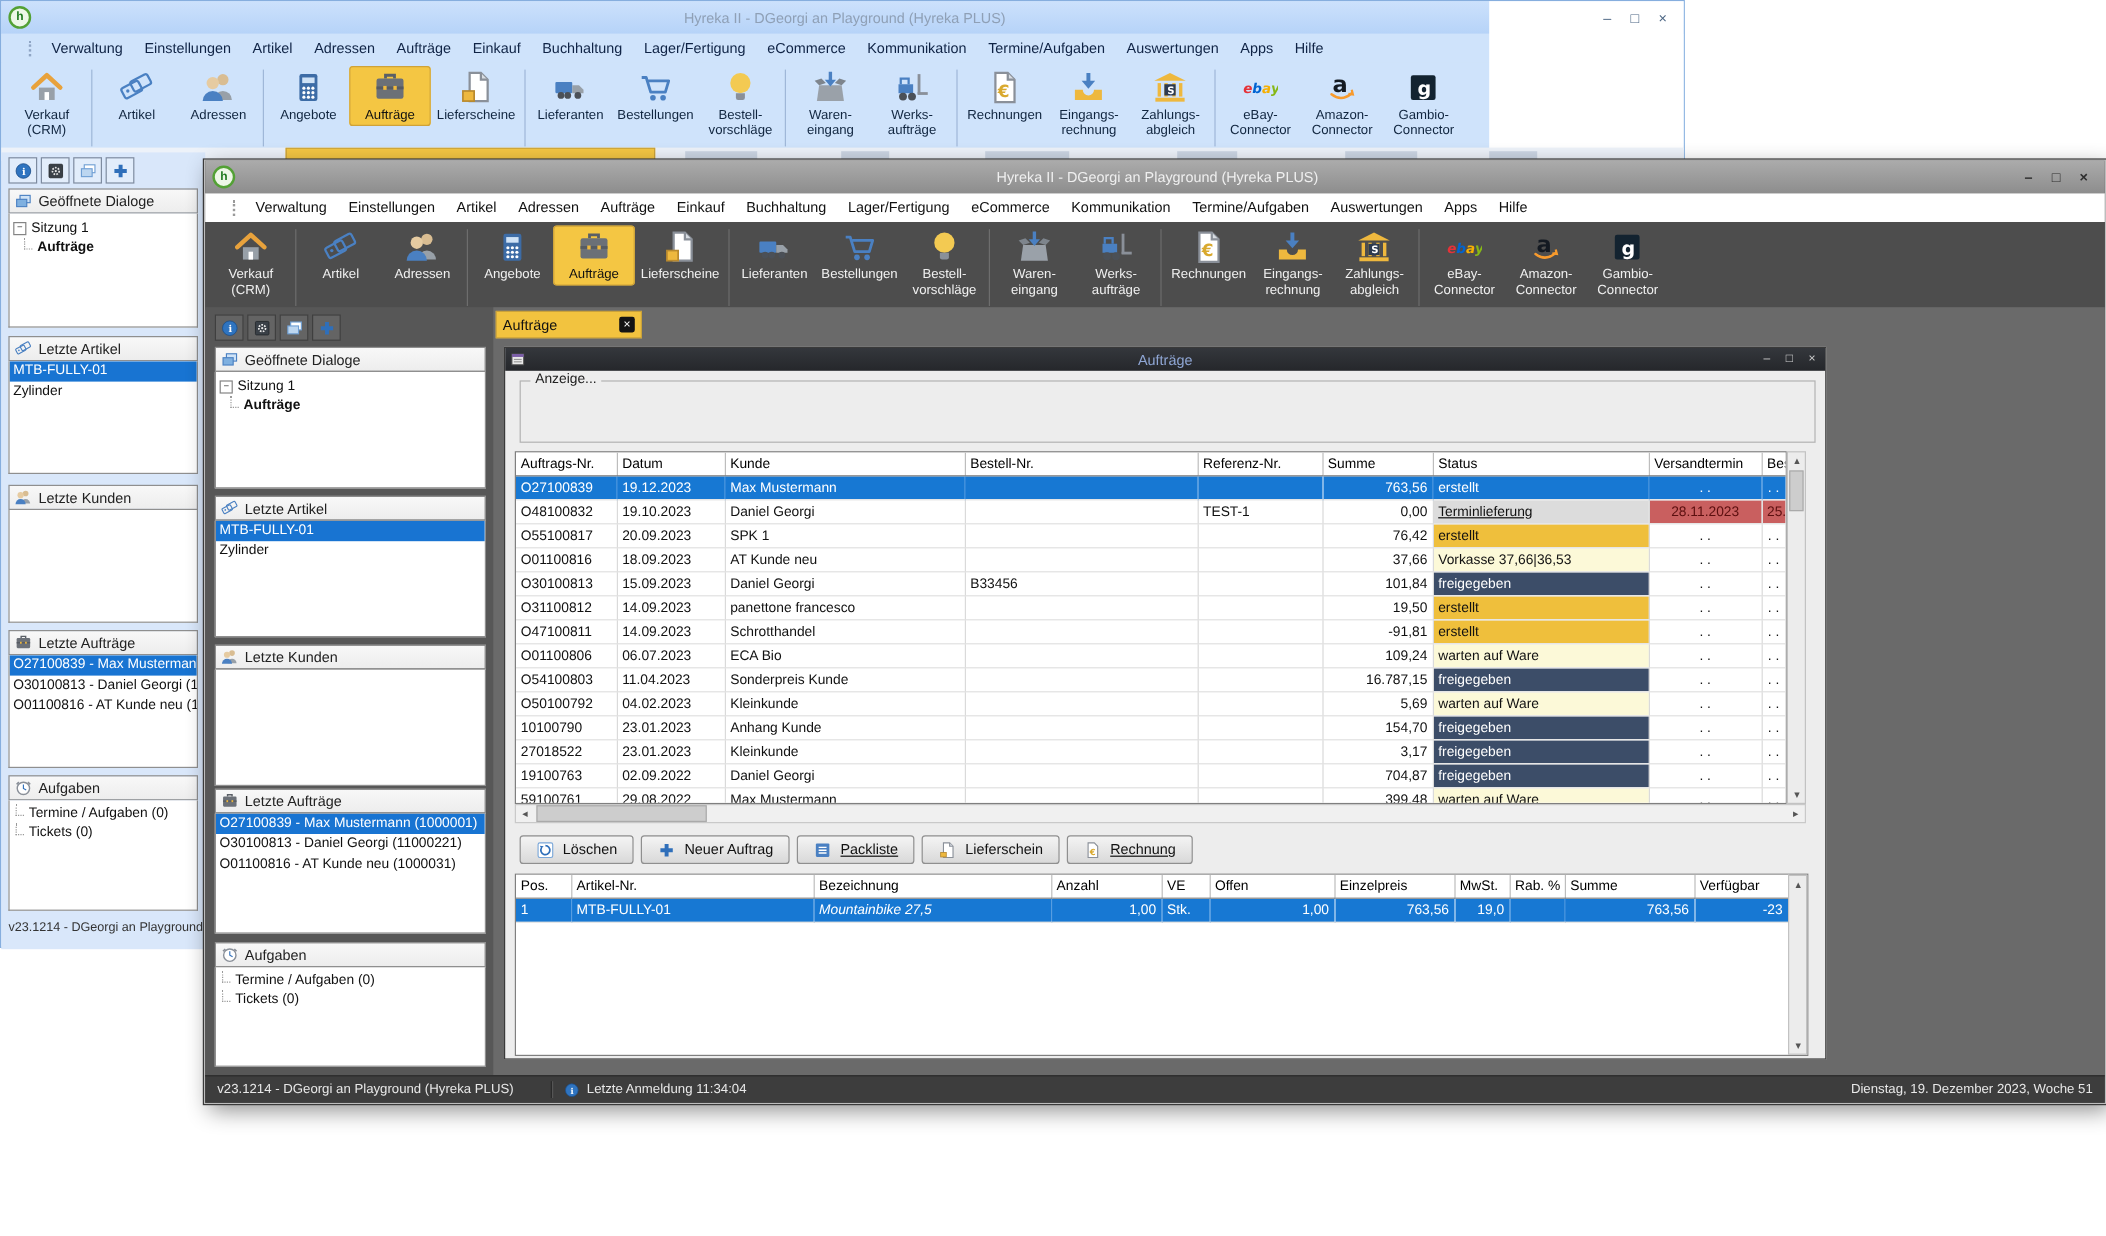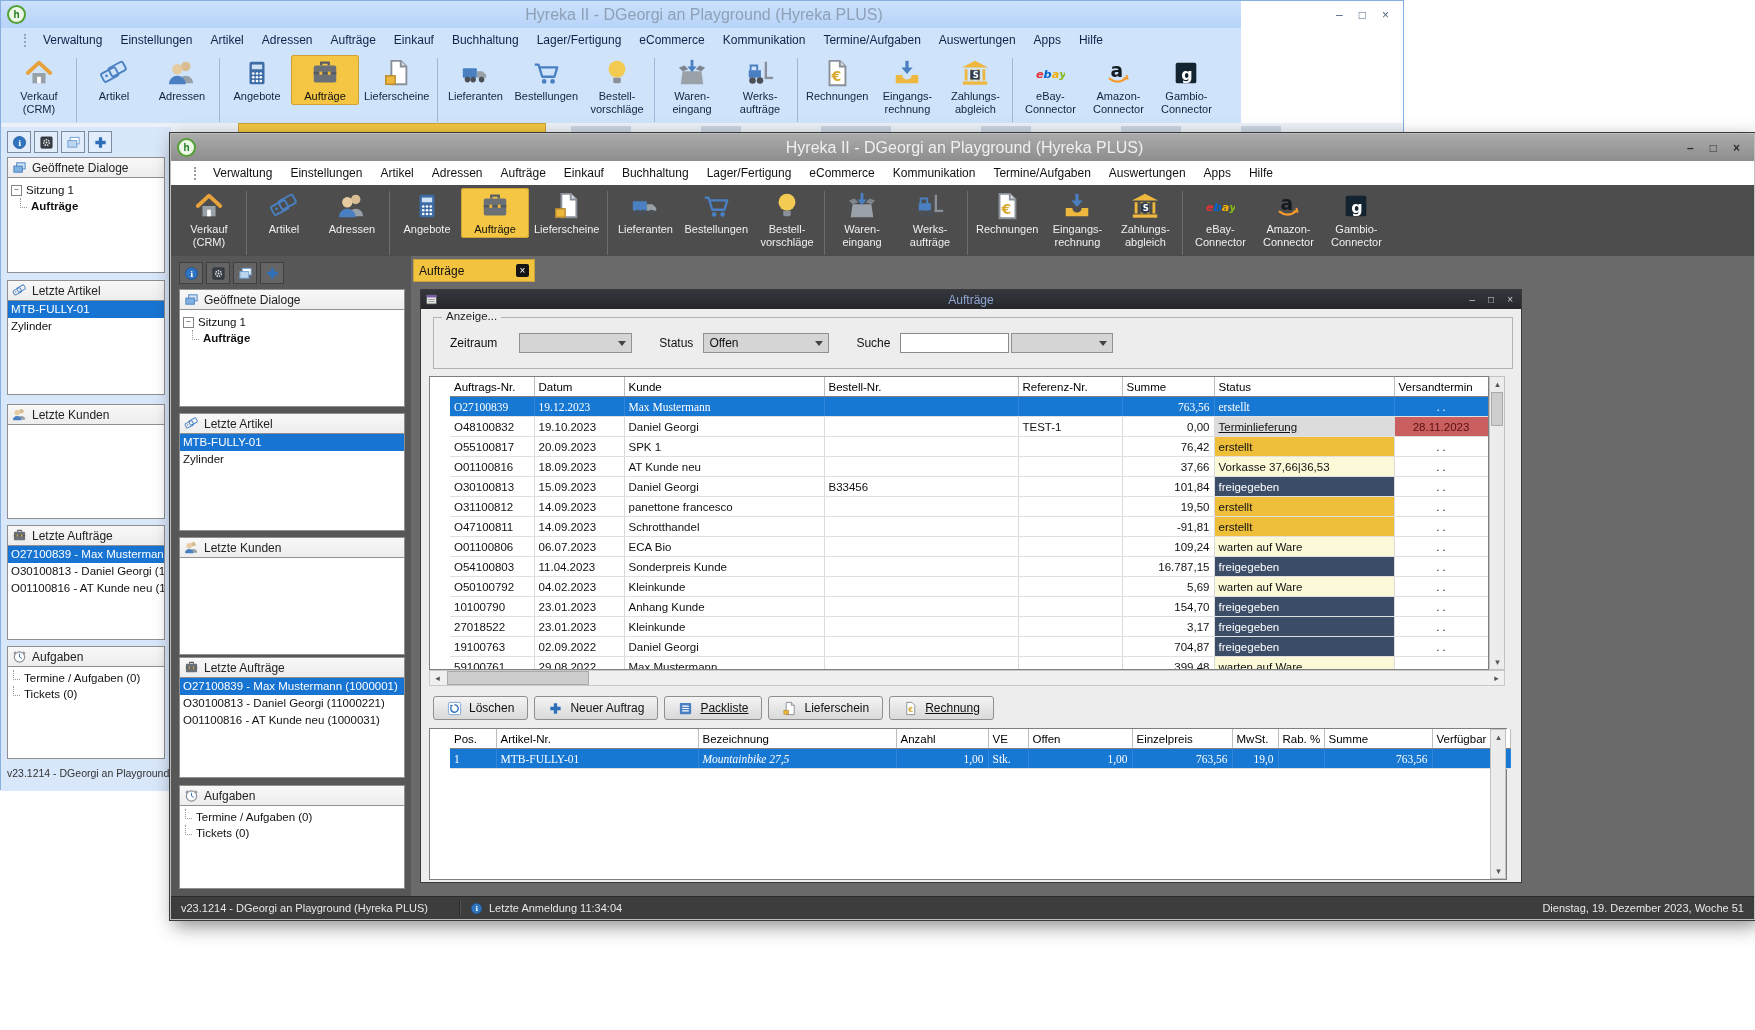--- a/index.html
+++ b/index.html
@@ -8,21 +8,21 @@
   .win{position:absolute;box-sizing:border-box;}
   #backwin{left:0;top:0;width:1404px;height:790px;background:#cfe3fb;border:1px solid #86aede;}
   #frontwin{left:170px;top:133px;width:1585px;height:787px;background:#4d4d4d;border:1px solid #bdbdbd;
             box-shadow:0 0 0 1px #3a3a3a,4px 6px 18px rgba(0,0,0,.45);}
   
   .tb{height:27px;display:flex;align-items:center;position:relative;}
   #backwin .tb{background:linear-gradient(#cce1fc,#b6d3f8);}
   #frontwin .tb{background:linear-gradient(#ababab,#8d8d8d);}
   .appico{width:15px;height:15px;border-radius:50%;background:#edf7e7;border:2px solid #53a135;
           color:#1f7a1f;font-weight:bold;font-size:10px;line-height:15px;text-align:center;margin-left:6px;z-index:1;}
-  .tbtitle{position:absolute;left:4px;right:0;text-align:center;font-size:16px;}
+  .tbtitle{position:absolute;left:4px;right:0;text-align:center;font-size:12px;}
   #backwin .tbtitle{color:#8fa0b6;}
   #frontwin .tbtitle{color:#efefef;}
   .wctl{margin-left:auto;display:flex;gap:16px;padding-right:14px;font-size:12px;z-index:1;}
   #backwin .wctl{color:#4d6785;} #frontwin .wctl{color:#2e2e2e;font-weight:bold;}
   .wctl span{cursor:default;}
   
   .menubar{height:24px;display:flex;align-items:center;padding-left:20px;font-size:12px;}
   #backwin .menubar{background:#cfe3fb;color:#0f2345;}
   #frontwin .menubar{background:#ffffff;color:#111;}
   .grip{width:3px;height:13px;border-left:2px dotted #8fa5c4;margin:0 5px 0 3px;}
@@ -88,31 +88,31 @@
   .fgroup{position:absolute;left:12px;top:27px;width:1078px;height:50px;border:1px solid #b2b2b2;}
   .flab{position:absolute;top:-8px;left:8px;background:#ededed;padding:0 4px;font-size:11.5px;color:#222;}
   .frow{position:absolute;left:16px;top:15px;right:8px;display:flex;align-items:center;font-size:12px;color:#111;}
   .dd{height:20px;background:#d5d5d5;border:1px solid #919191;display:flex;align-items:center;
       justify-content:space-between;padding:0 5px;box-sizing:border-box;font-size:12px;}
   .arr{width:0;height:0;border:4px solid transparent;border-top:5px solid #444;margin-top:5px;}
   .txt{height:20px;background:#fff;border:1px solid #8a8a8a;box-sizing:border-box;}
   
   .owrap{position:absolute;left:8px;top:86px;width:1076px;height:310px;}
   .otblbox{position:absolute;left:0;top:0;width:1060px;height:294px;overflow:hidden;border:1px solid #7f7f7f;background:#fff;box-sizing:border-box;}
-  table.dt{border-collapse:collapse;table-layout:fixed;width:1058px;font-size:11.5px;background:#fff;margin-left:20px;}
+  table.dt{border-collapse:collapse;table-layout:fixed;width:1058px;font-size:11.5px;background:#fff;}
   .dt th{text-align:left;font-weight:normal;color:#000;border-right:1px solid #bdbdbd;border-bottom:1px solid #808080;
          padding:2px 4px;height:15px;overflow:hidden;white-space:nowrap;}
   .dt td{border-right:1px solid #dadada;border-bottom:1px solid #e0e0e0;padding:2px 4px;height:15px;
          white-space:nowrap;overflow:hidden;color:#111;}
   .dt .r{text-align:right;} .dt .c{text-align:center;}
   .dots{color:#777;white-space:pre;}
   .st-amber{background:#efbf3c;} .st-pale{background:#fcf9d8;} .st-gray{background:#dcdcdc;text-decoration:underline;}
   .st-dark{background:#3c4d68;color:#fff !important;}
   .red{background:#c95f5f;color:#5c0f0f !important;}
-  tr.sel td{background:#1778d3 !important;color:#fff !important;border-right-color:#2f86da;font-family:Liberation Serif, serif;}
+  tr.sel td{background:#1778d3 !important;color:#fff !important;border-right-color:#2f86da;}
   .it{font-style:italic;}
   .vsb{position:absolute;right:0;top:0;width:16px;background:#ececec;border:1px solid #c2c2c2;box-sizing:border-box;}
   .hsb{position:absolute;left:0;bottom:0;width:1076px;height:16px;background:#f0f0f0;border:1px solid #c9c9c9;
        box-sizing:border-box;display:flex;align-items:center;}
   .sa{font-size:9px;color:#555;width:15px;text-align:center;line-height:14px;}
   .vthumb{position:absolute;top:15px;left:1px;right:1px;height:32px;background:#cdcdcd;border:1px solid #aaa;}
   .hthumb{width:140px;height:12px;background:#cdcdcd;border:1px solid #aaa;margin-left:2px;}
   .hspacer{flex:1;}
   .brow{position:absolute;left:12px;top:406px;display:flex;gap:6px;}
   .abtn{display:inline-flex;align-items:center;gap:7px;background:linear-gradient(#f4f4f4,#d9d9d9);
@@ -1045,38 +1045,20 @@
         <span class="itxt">Aufträge</span>
         <span class="ictls">
           <span>–</span>
           <span>□</span>
           <span>×</span>
         </span>
       </div>
 
       <div class="fgroup">
         <span class="flab">Anzeige...</span>
-        <div class="frow">
-          <span>Zeitraum</span>
-          <div class="dd" style="width:113px;margin-left:22px;">
-              <span></span>
-              <span class="arr"></span>
-            </div>
-          <span style="margin-left:27px;">Status</span>
-          <div class="dd" style="width:126px;margin-left:10px;">
-              <span>Offen</span>
-              <span class="arr"></span>
-            </div>
-          <span style="margin-left:27px;">Suche</span>
-          <input class="txt" style="width: 109px; margin-left: 10px;">
-          <div class="dd" style="width:102px;margin-left:2px;">
-              <span></span>
-              <span class="arr"></span>
-            </div>
-        </div>
       </div>
 
       <div class="owrap">
         <div class="otblbox">
           <table class="dt">
             <colgroup>
                 <col style="width:84px">
                 <col style="width:90px">
                 <col style="width:200px">
                 <col style="width:194px">

